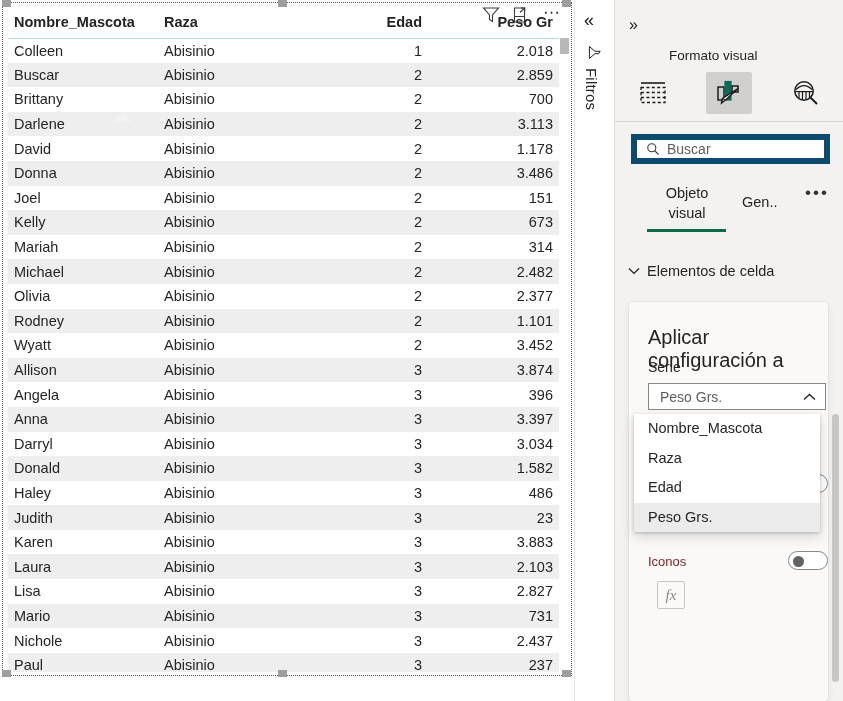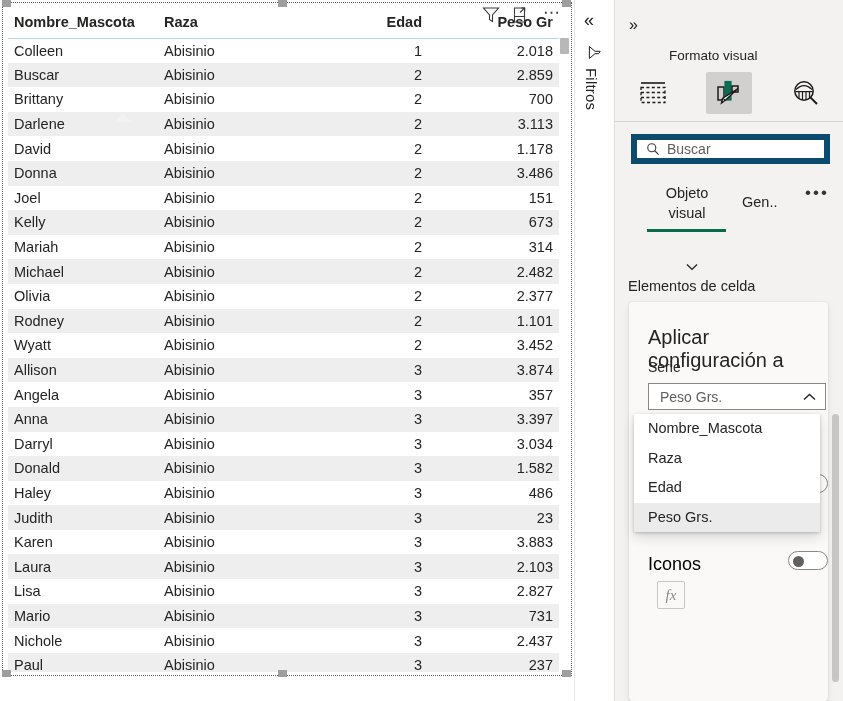--- a/index.html
+++ b/index.html
@@ -193,21 +193,21 @@
     font-size: 14.5px; color: #252423;
   }
   #tab-more {
     position: absolute; left: 191px; top: 4px;
     font-size: 17px; color: #333; letter-spacing: 2px; line-height: 12px;
   }
 
   #section-celda {
     position: absolute; left: 14px; top: 263px;
     display: flex; align-items: center; gap: 7px;
-    font-size: 14.5px; color: #252423; flex-direction: column;
+    font-size: 14.5px; color: #252423;
   }
 
   
   #card {
     position: absolute; left: 15px; top: 302px;
     width: 199px; height: 399px;
     background: #faf9f8;
     border-radius: 4px;
     box-shadow: 0 0.6px 1.8px rgba(0,0,0,0.12), 0 3px 7px rgba(0,0,0,0.08);
   }
@@ -251,21 +251,21 @@
     width: 28px; height: 28px;
     border: 1px solid #c8c6c4;
     background: #faf9f8;
     display: flex; align-items: center; justify-content: center;
     font-family: "Liberation Serif", serif;
     font-style: italic; font-size: 15px; color: #8a8886;
     border-radius: 2px;
   }
   .prop-label {
     position: absolute;
-    font-size: 18px; color: #000000;
+    font-size: 13px; color: #7f1d1d;
   }
   .toggle {
     position: absolute;
     width: 40px; height: 19px;
     border: 1px solid #8a8886;
     border-radius: 10px;
     background: #ffffff;
   }
   .toggle .knob {
     position: absolute; left: 4px; top: 4px;
@@ -388,21 +388,21 @@
             <tr class="alt">
               <td class="col-a">Allison</td>
               <td class="col-b">Abisinio</td>
               <td class="col-c num">3</td>
               <td class="col-d num">3.874</td>
             </tr>
             <tr>
               <td class="col-a">Angela</td>
               <td class="col-b">Abisinio</td>
               <td class="col-c num">3</td>
-              <td class="col-d num">357</td>
+              <td class="col-d num">396</td>
             </tr>
             <tr class="alt">
               <td class="col-a">Anna</td>
               <td class="col-b">Abisinio</td>
               <td class="col-c num">3</td>
               <td class="col-d num">3.397</td>
             </tr>
             <tr>
               <td class="col-a">Darryl</td>
               <td class="col-b">Abisinio</td>

